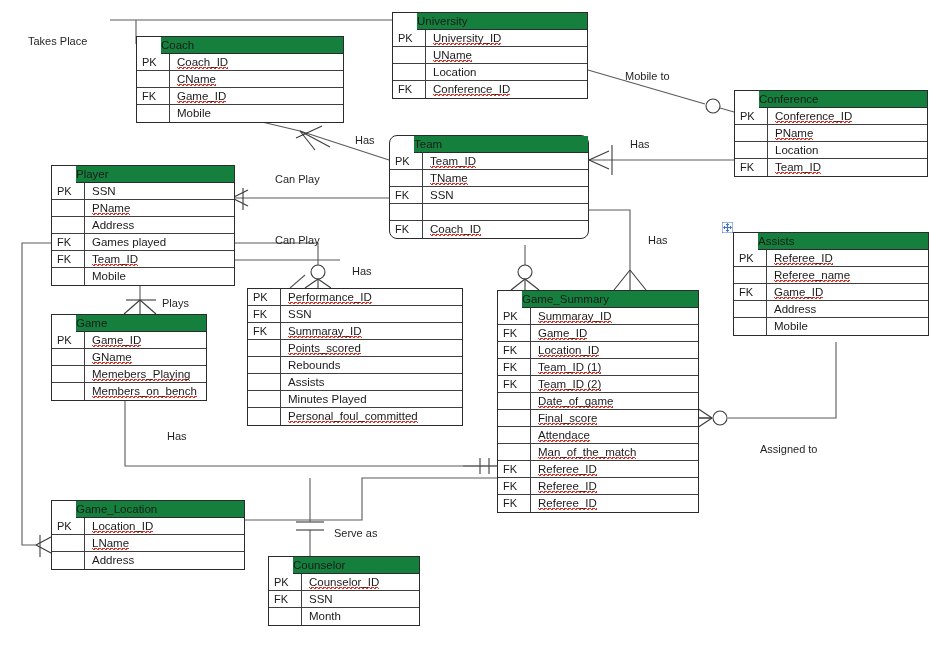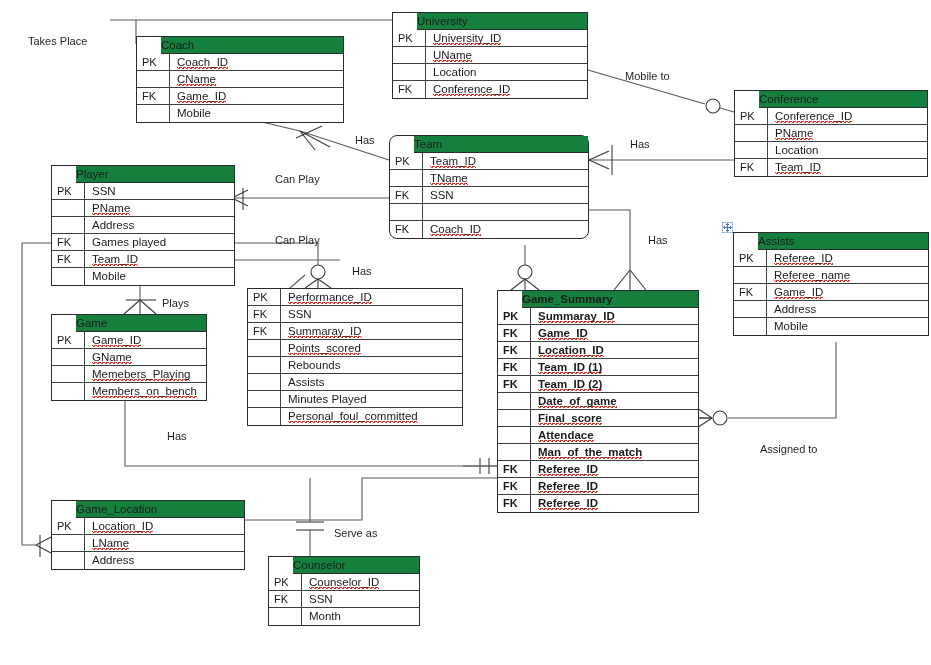--- a/index.html
+++ b/index.html
@@ -368,21 +368,21 @@
         </div>
         <div class="ent-row">
           <div class="key-cell"></div>
           <div class="attr-cell"><span>Minutes Played</span></div>
         </div>
         <div class="ent-row">
           <div class="key-cell"></div>
           <div class="attr-cell"><span class="sq">Personal_foul_committed</span></div>
         </div>
       </div>
-      <div class="entity" style="left: 497px; top: 290px; width: 202px; font-weight: bold;">
+      <div class="entity" style="left: 497px; top: 290px; width: 202px;">
         <div class="ent-title">Game_Summary</div>
         <div class="ent-row">
           <div class="key-cell">PK</div>
           <div class="attr-cell"><span class="sq">Summaray_ID</span></div>
         </div>
         <div class="ent-row">
           <div class="key-cell">FK</div>
           <div class="attr-cell"><span class="sq">Game_ID</span></div>
         </div>
         <div class="ent-row">

